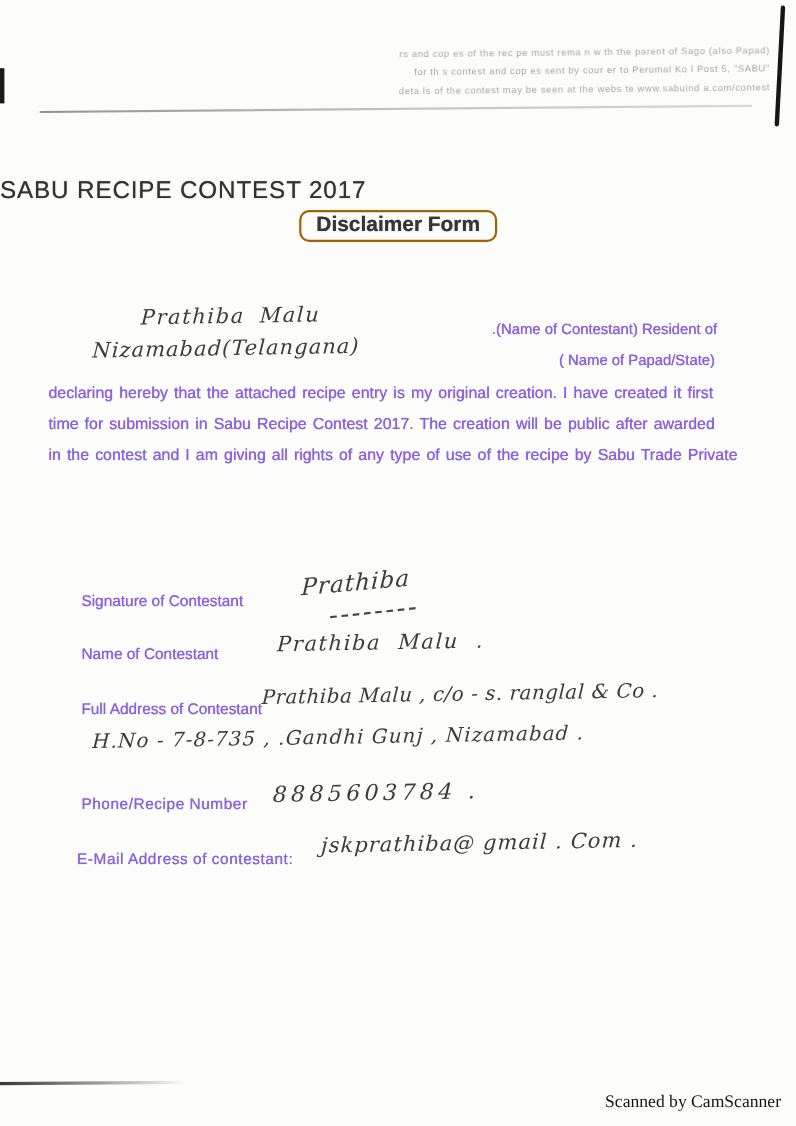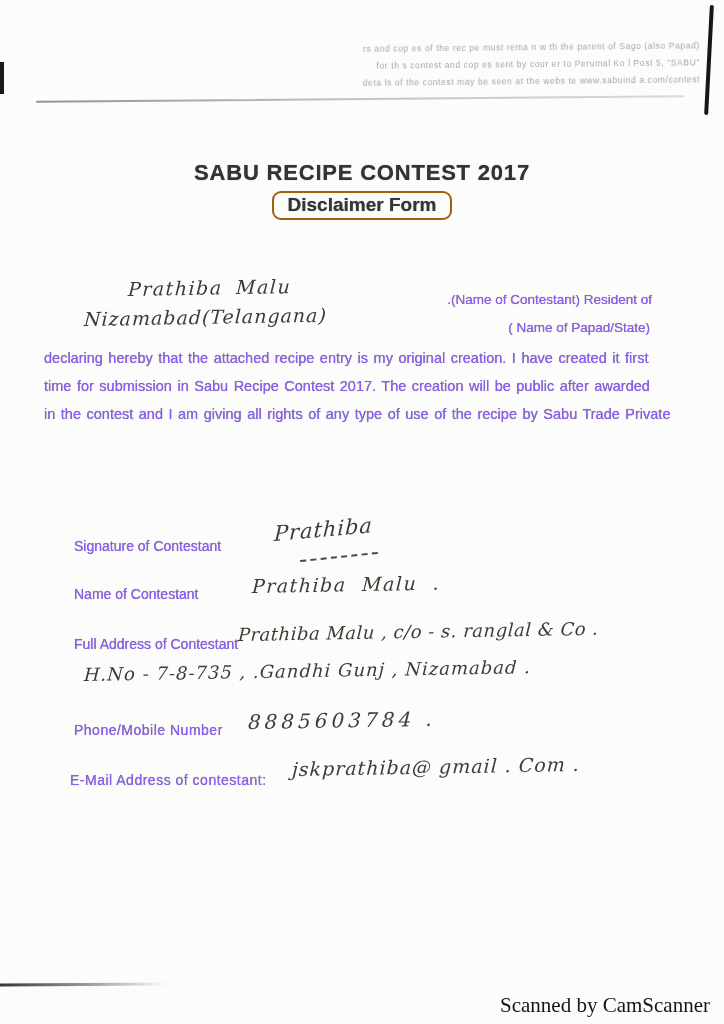--- a/index.html
+++ b/index.html
@@ -44,22 +44,22 @@
     position: absolute; top: 983px; left: 0; width: 168px; height: 3px;
     background: linear-gradient(to right, rgba(20,20,20,.85), rgba(70,70,70,.5) 55%, rgba(120,120,120,0));
     transform: rotate(-0.4deg);
   }
 
   
   .printed { color: #8b5cf6; text-shadow: 0 0 0.7px rgba(70,70,70,.75); }
 
   .title {
     position: absolute; top: 160px; left: 0; width: 100%;
-    text-align: center;
-    font-size: 22px; font-weight: bold; letter-spacing: 0.8px;
+    text-align: left;
+    font-size: 22px; font-weight: normal; letter-spacing: 0.8px;
     color: #333;
     text-shadow: 0 0 0.8px rgba(50,50,50,.8);
   }
   .subtitle-wrap { position: absolute; top: 191px; left: 0; width: 100%; text-align: center; }
   .subtitle-box {
     display: inline-block;
     border: 2px solid #a16207; border-radius: 9px;
     padding: 1px 14px 2px 14px;
     font-size: 19px; font-weight: bold;
     color: #353535;
@@ -101,21 +101,21 @@
   }
   .hw-name       { position: absolute; left: 252px; top: 575px; font-size: 19px; letter-spacing: 1.5px; word-spacing: 8px; }
   .hw-address-1  { position: absolute; left: 238px; top: 624px; font-size: 18px; letter-spacing: 0.5px; }
   .hw-address-2  { position: absolute; left: 84px;  top: 664px; font-size: 18px; letter-spacing: 1px; }
   .hw-phone      { position: absolute; left: 248px; top: 710px; font-size: 20px; letter-spacing: 4px; }
   .hw-email      { position: absolute; left: 292px; top: 758px; font-size: 19px; letter-spacing: 1px; }
 
   .camscanner {
     position: absolute; right: 14px; top: 993px;
     font-family: "Liberation Serif", serif;
-    font-size: 21px; color: #151515;
+    font-size: 16px; color: #151515;
   }
 </style>
 </head>
 <body>
 
 <div class="page">
 
   <div class="mark-top-right"></div>
   <div class="mark-left-edge"></div>
 
@@ -146,21 +146,21 @@
   <div class="hw hw-signature">Prathiba</div>
   <div class="sig-underline"></div>
 
   <div class="printed field-label lbl-name">Name of Contestant</div>
   <div class="hw hw-name">Prathiba Malu .</div>
 
   <div class="printed field-label lbl-address">Full Address of Contestant</div>
   <div class="hw hw-address-1">Prathiba Malu ,  c/o - s. ranglal &amp; Co .</div>
   <div class="hw hw-address-2">H.No - 7-8-735 , .Gandhi Gunj , Nizamabad .</div>
 
-  <div class="printed field-label lbl-phone">Phone/Mobile Number</div>
+  <div class="printed field-label lbl-phone">Phone/Recipe Number</div>
   <div class="hw hw-phone">8885603784  .</div>
 
   <div class="printed field-label lbl-email">E-Mail Address of contestant:</div>
   <div class="hw hw-email">jskprathiba@ gmail . Com .</div>
 
   <div class="bottom-line"></div>
   <div class="camscanner">Scanned by CamScanner</div>
 
 </div>
 

